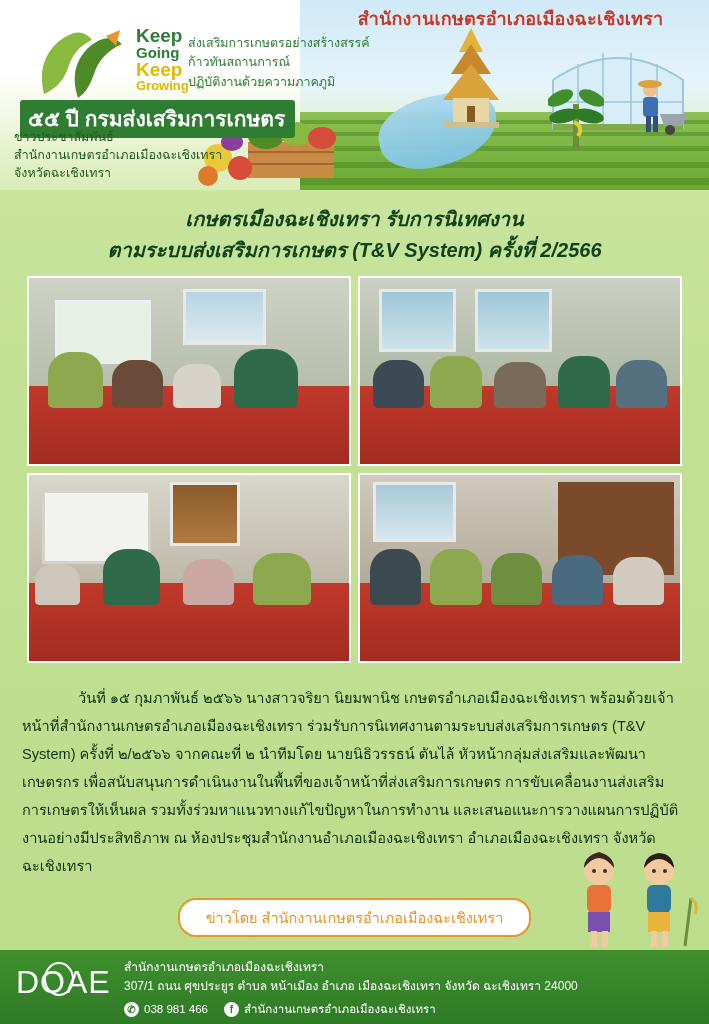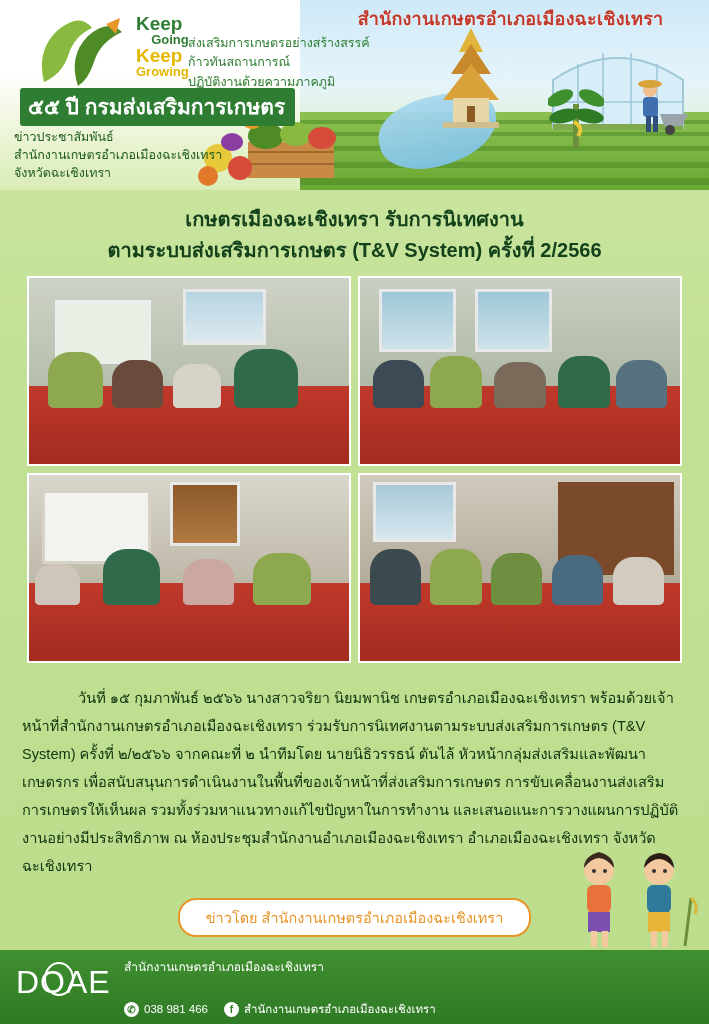--- a/index.html
+++ b/index.html
@@ -59,56 +59,56 @@
   .banana {
     position: absolute; left: 548px; top: 78px; width: 56px; height: 70px; z-index: 6;
   }
   .farmer {
     position: absolute; left: 630px; top: 78px; width: 62px; height: 58px; z-index: 7;
   }
   .veg-crate {
     position: absolute; left: 196px; top: 96px; width: 150px; height: 90px; z-index: 7;
   }
   .logo-wrap {
-    position: absolute; left: 14px; top: 0; width: 190px; height: 112px; z-index: 9;
+    position: absolute; left: 14px; top: 12px; width: 190px; height: 112px; z-index: 9;
   }
   .logo-55 {
     position: absolute; left: 6px; top: 88px;
     font-size: 21px; font-weight: bold; color: #ffffff;
     background: #2e7d32;
     padding: 2px 10px 3px 8px;
     border-radius: 3px;
     white-space: nowrap;
   }
   .kg-text {
     position: absolute; left: 122px; top: 14px; line-height: 1.0;
   }
   .kg-text .k1 { color: #2e7d32; font-size: 19px; font-weight: bold; }
-  .kg-text .k2 { color: #2e7d32; font-size: 13px; font-weight: bold; text-align: right; }
+  .kg-text .k2 { color: #2e7d32; font-size: 15px; font-weight: bold; }
   .kg-text .k3 { color: #e5b800; font-size: 19px; font-weight: bold; }
   .kg-text .k4 { color: #e5b800; font-size: 13px; font-weight: bold; }
   .slogan {
     position: absolute; left: 188px; top: 16px; z-index: 10;
     color: #2e7d32; font-size: 12.5px; line-height: 1.55; margin-top: 18px;
   }
   .pr-block {
     position: absolute; left: 14px; top: 128px; z-index: 10;
     color: #1f5c20; font-size: 12.5px; line-height: 1.45;
   }
   .leaf-g {
     position:absolute; left: 20px; top: 16px; width: 96px; height: 74px;
   }
 
   
   .title-box {
     padding: 14px 18px 8px 18px;
     text-align: center;
   }
   .title-box .t1, .title-box .t2 {
-    color: #12411a; font-weight: bold; font-size: 20px; line-height: 1.55;
+    color: #12411a; font-weight: bold; font-size: 20px; line-height: 1.55; font-style: italic;
   }
 
   
   .photos {
     display: grid;
     grid-template-columns: 324px 324px;
     grid-gap: 7px;
     justify-content: center;
     padding: 2px 0 10px 0;
   }
@@ -394,20 +394,21 @@
 
     <path d="M124 104 L130 56" stroke="#6b8f3a" stroke-width="3"></path>
     <path d="M130 56 q8 6 4 16" stroke="#d8b83a" stroke-width="3" fill="none"></path>
   </svg>
 
   <div class="footer">
     <div class="doae">DOAE</div>
     <div class="doae-seal"></div>
     <div class="foot-lines">
       <div>สำนักงานเกษตรอำเภอเมืองฉะเชิงเทรา</div>
+      <div>307/1 ถนน ศุขประยูร ตำบล หน้าเมือง อำเภอ เมืองฉะเชิงเทรา จังหวัด ฉะเชิงเทรา 24000</div>
     </div>
     <div class="foot-contact">
       <div class="fc-item">
         <span class="badge-ico">✆</span>
         <span>038 981 466</span>
       </div>
       <div class="fc-item">
         <span class="badge-ico">f</span>
         <span>สำนักงานเกษตรอำเภอเมืองฉะเชิงเทรา</span>
       </div>

